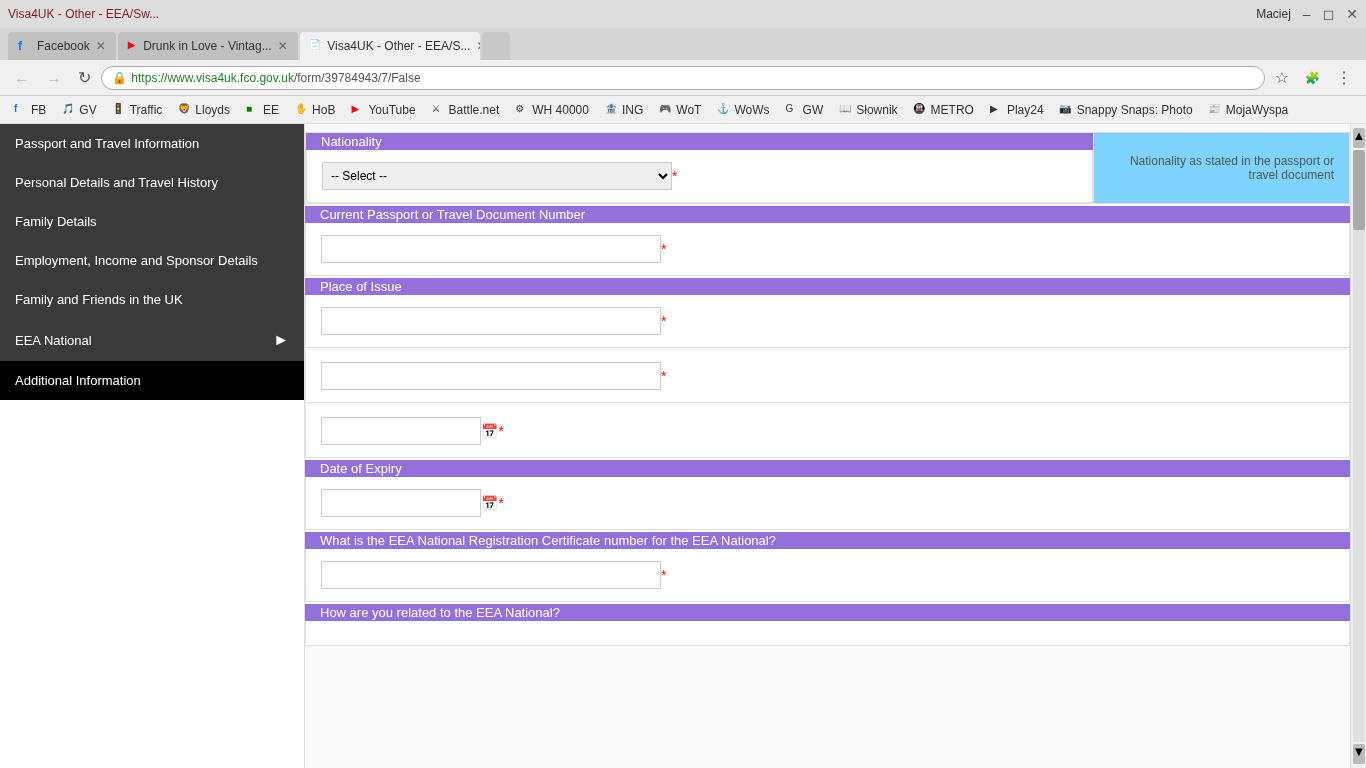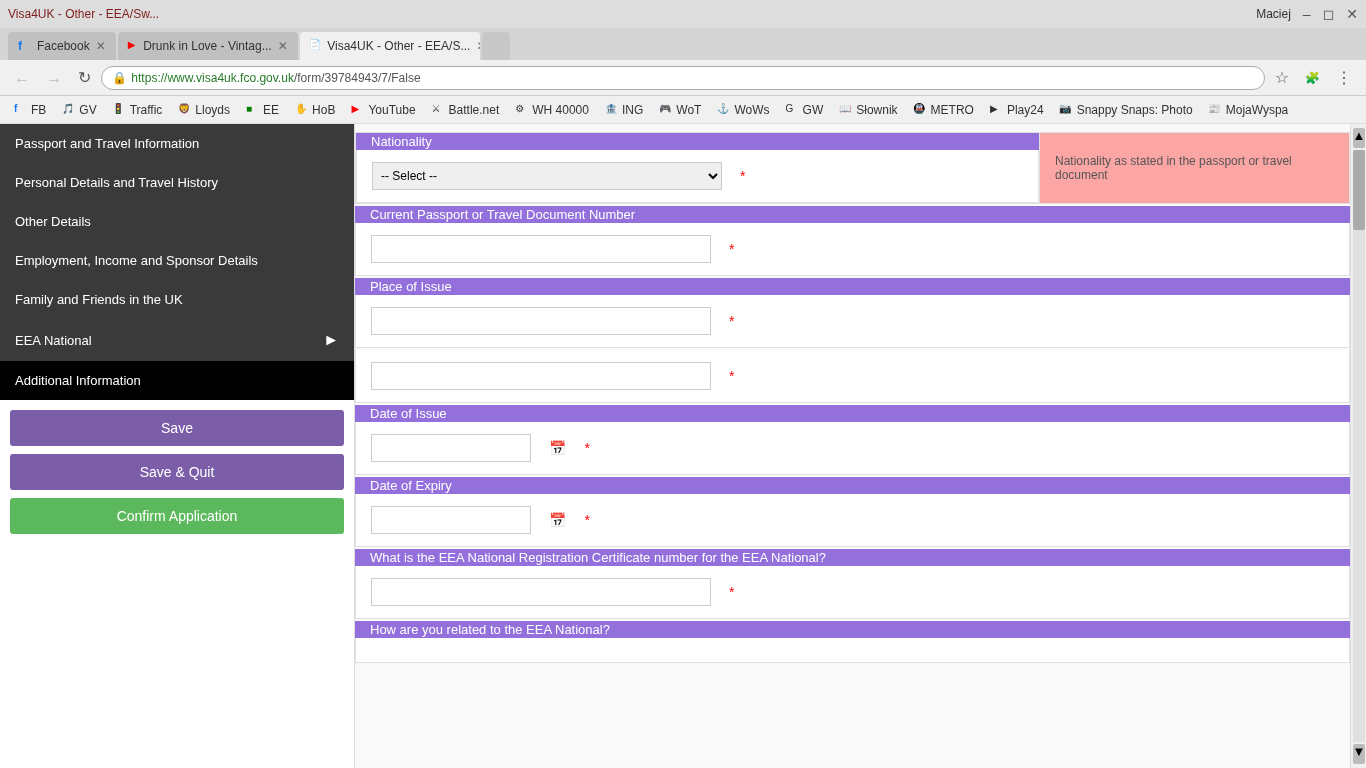--- a/index.html
+++ b/index.html
@@ -21,30 +21,30 @@
     .bookmarks-bar { background: #f0f0f0; display: flex; align-items: center; padding: 2px 8px; gap: 4px; height: 28px; border-bottom: 1px solid #ddd; font-size: 12px; overflow: hidden; }
     .bookmark-item { display: flex; align-items: center; padding: 2px 6px; cursor: pointer; color: #333; white-space: nowrap; border-radius: 3px; }
     .bm-icon { width: 14px; height: 14px; margin-right: 3px; display: inline-block; font-size: 10px; }
     .title-bar-right { display: flex; gap: 12px; align-items: center; font-size: 14px; }
     .win-btn { cursor: pointer; color: #555; }
 
     
     .main-content { display: flex; width: 1366px; height: calc(768px - 124px); background: #f9f9f9; overflow: hidden; }
 
     
-    .sidebar { width: 355px; background: #fff; flex-shrink: 0; border-right: 1px solid #ddd; overflow-y: auto; }
+    .sidebar { width: 305px; background: #fff; flex-shrink: 0; border-right: 1px solid #ddd; overflow-y: auto; }
     .sidebar-item { padding: 12px 15px; cursor: pointer; color: #fff; display: flex; align-items: center; justify-content: space-between; }
     .sidebar-item.dark { background: #3a3a3a; }
     .sidebar-item.green { background: #000000; }
     .sidebar-chevron { font-size: 16px; }
 
     
     .form-content { flex: 1; overflow-y: auto; padding: 0; background: #f9f9f9; }
     .field-label-bar { background: #9370db; color: white; padding: 1px 15px; font-size: 13px; font-weight: normal; }
-    .field-body { background: white; padding: 12px 15px; display: flex; align-items: center; gap: 18px; border: 1px solid #e0e0e0; border-top: none; }
+    .field-body { background: white; padding: 12px 15px; display: flex; align-items: center; gap: 0; border: 1px solid #e0e0e0; border-top: none; }
     .field-input { height: 28px; border: 1px solid #ccc; padding: 0 6px; font-size: 12px; }
     .field-input.wide { width: 340px; }
     .field-input.date { width: 160px; }
     .field-select { height: 28px; border: 1px solid #ccc; padding: 0 4px; font-size: 12px; }
     .field-select.wide { width: 350px; }
     .required-star { color: red; font-size: 14px; }
     .calendar-icon { color: #cc5555; cursor: pointer; font-size: 14px; }
 
     
     .sidebar-buttons { padding: 10px; display: flex; flex-direction: column; gap: 8px; }
@@ -60,21 +60,21 @@
     .sidebar::-webkit-scrollbar { width: 6px; }
     .sidebar::-webkit-scrollbar-track { background: #f0f0f0; }
     .sidebar::-webkit-scrollbar-thumb { background: #bbb; }
 
     .nav-bar-right { display: flex; align-items: center; gap: 4px; }
 
     .top-space { height: 8px; background: #f9f9f9; }
 
     .section-wrapper { display: flex; border: 1px solid #e0e0e0; margin-bottom: 2px; }
     .section-left { flex: 1; }
-    .section-right { width: 310px; background: #fca5a5; display: flex; align-items: center; padding: 8px 15px; font-size: 12px; color: #555; border-left: 1px solid #e0e0e0; }
+    .section-right { width: 256px; background: #7dd3fc; display: flex; align-items: center; padding: 8px 15px; font-size: 12px; color: #555; border-left: 1px solid #e0e0e0; text-align: right; }
 
     .form-field { margin-bottom: 2px; border-radius: 32px; }
   </style>
 </head>
 <body>
 
 <div class="browser-chrome">
 
   <div class="title-bar">
     <div style="display:flex; align-items:center; gap:4px; font-size:12px; color:#7f1d1d;">
@@ -185,41 +185,36 @@
 <div class="main-content">
 
   <div class="sidebar">
     <div class="sidebar-item dark">
       <span>Passport and Travel Information</span>
     </div>
     <div class="sidebar-item dark">
       <span>Personal Details and Travel History</span>
     </div>
     <div class="sidebar-item dark">
-      <span>Other Details</span>
+      <span>Family Details</span>
     </div>
     <div class="sidebar-item dark">
       <span>Employment, Income and Sponsor Details</span>
     </div>
     <div class="sidebar-item dark">
       <span>Family and Friends in the UK</span>
     </div>
     <div class="sidebar-item dark">
       <span>EEA National</span>
       <span class="sidebar-chevron">►</span>
     </div>
     <div class="sidebar-item green">
       <span>Additional Information</span>
     </div>
 
-    <div class="sidebar-buttons">
-      <button class="save-btn purple">Save</button>
-      <button class="save-btn purple">Save &amp; Quit</button>
-      <button class="save-btn green">Confirm Application</button>
-    </div>
   </div>
 
   <div class="form-content">
     <div class="top-space"></div>
 
     <div class="section-wrapper">
       <div class="section-left">
         <div class="field-label-bar">Nationality</div>
         <div class="field-body">
           <select class="field-select wide">
@@ -248,21 +243,20 @@
     </div>
 
     <div class="form-field">
       <div class="field-body">
         <input type="text" class="field-input wide" style="">
         <span class="required-star">*</span>
       </div>
     </div>
 
     <div class="form-field">
-      <div class="field-label-bar">Date of Issue</div>
       <div class="field-body">
         <input type="text" class="field-input date" style="">
         <span class="calendar-icon">📅</span>
         <span class="required-star">*</span>
       </div>
     </div>
 
     <div class="form-field">
       <div class="field-label-bar">Date of Expiry</div>
       <div class="field-body">

